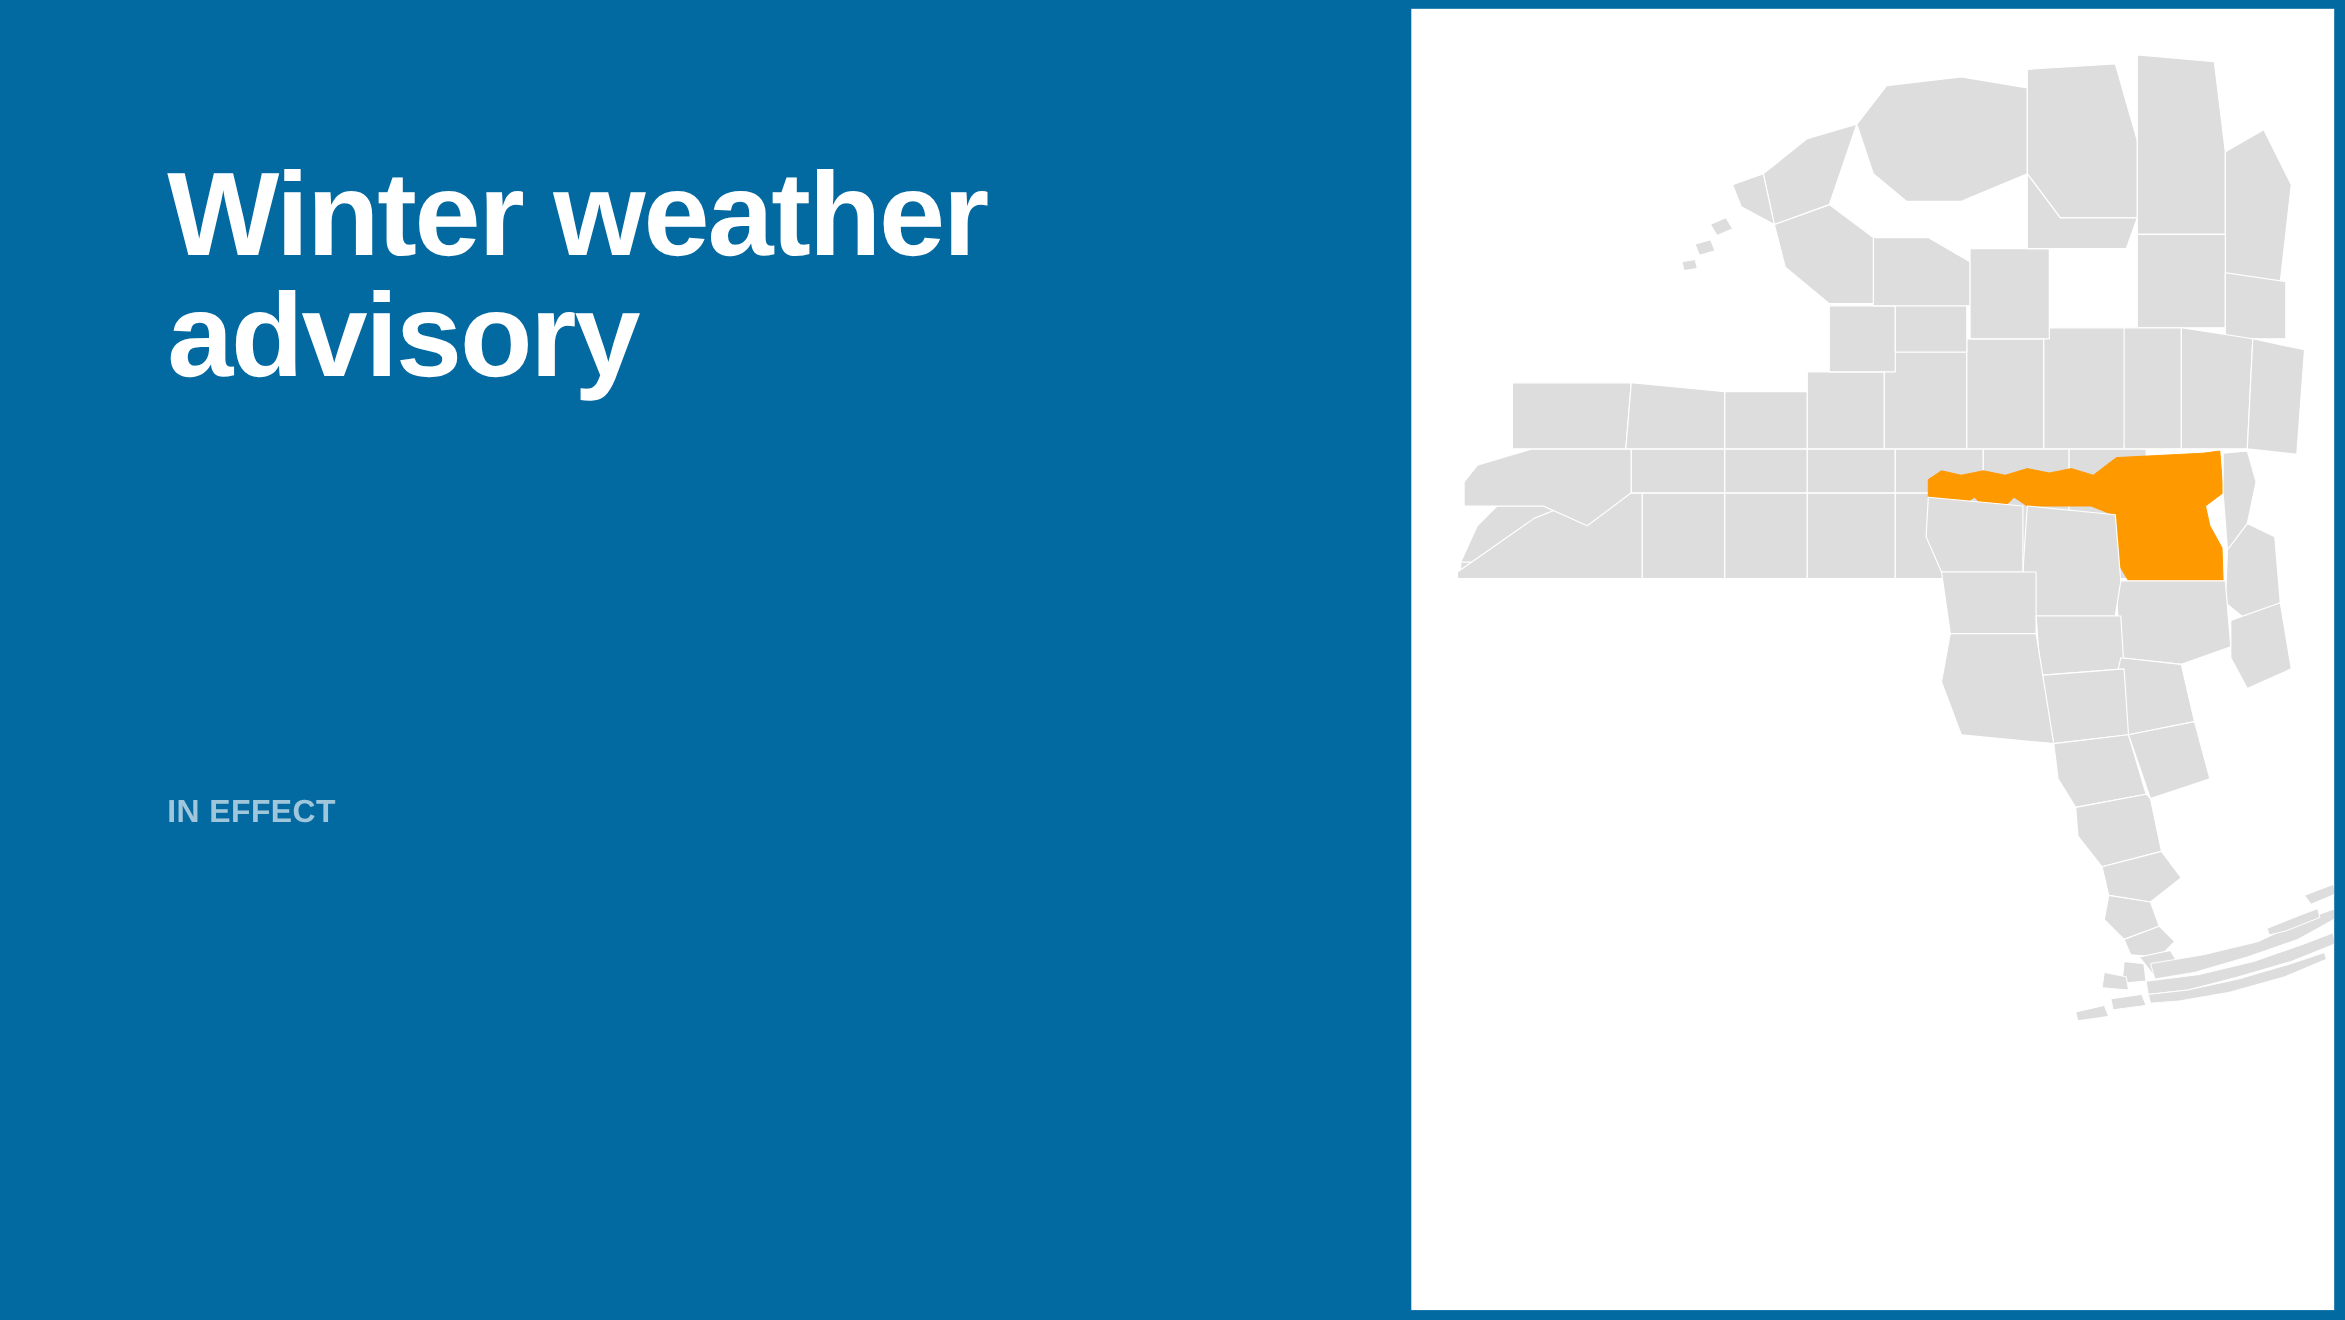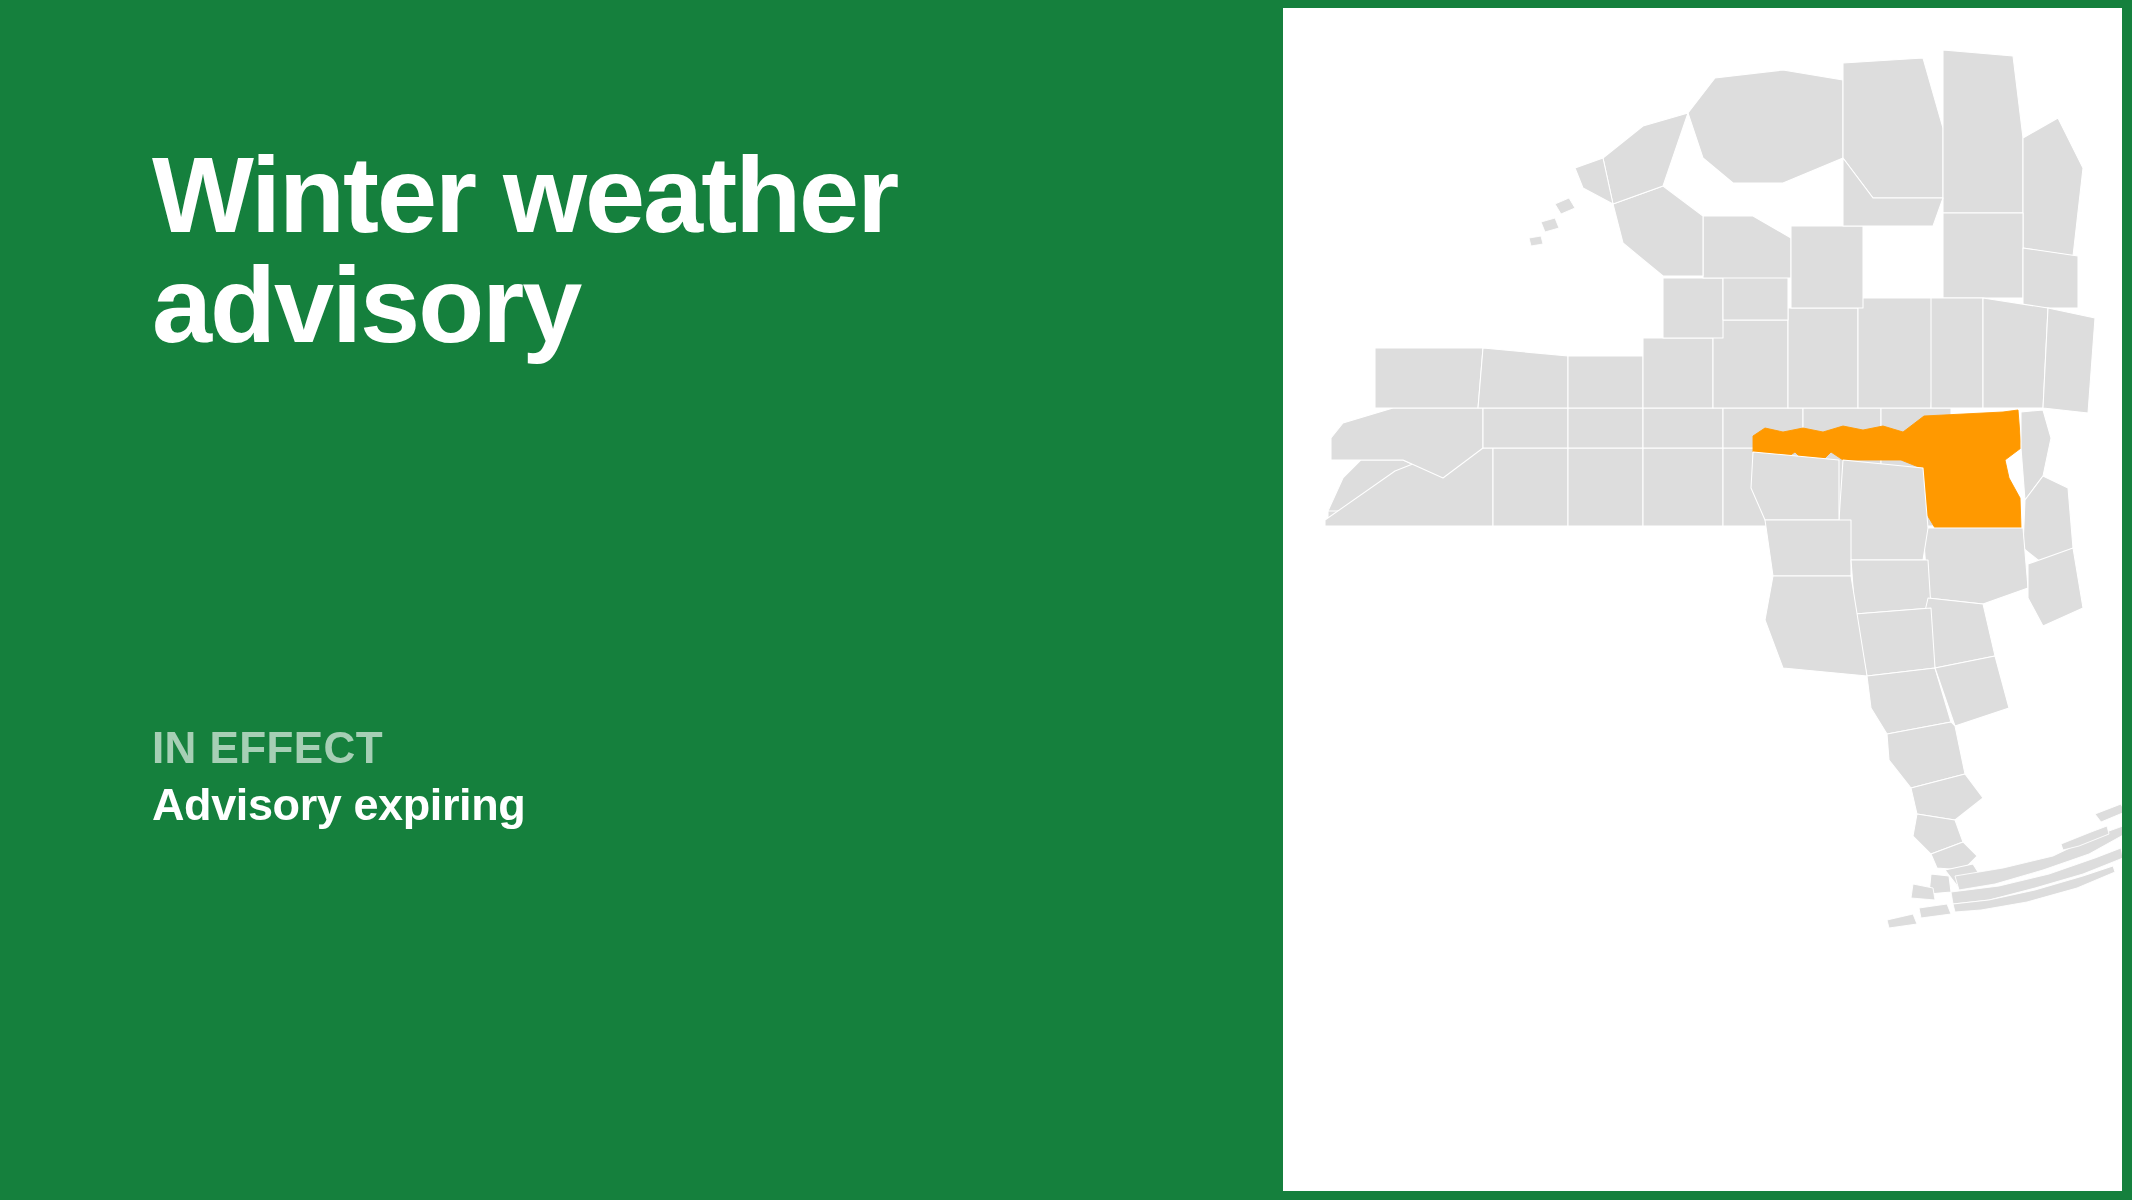--- a/index.html
+++ b/index.html
@@ -8,21 +8,21 @@
     background: #ffffff;
   }
   body {
     font-family: "Liberation Sans", sans-serif;
   }
 
   #alert-card {
     position: relative;
     width: 2132px;
     height: 1200px;
-    background: #15803d;
+    background: #0369a1;
     overflow: hidden;
     box-sizing: border-box;
   }
 
   
   #text-panel {
     position: absolute;
     left: 0;
     top: 0;
     width: 1283px;
@@ -53,21 +53,21 @@
   .detail-block {
     margin: 0 0 62px 0;
   }
   .detail-block:last-child {
     margin-bottom: 0;
   }
 
   .detail-label {
     display: block;
     color: rgba(255,255,255,0.62);
-    font-size: 44px;
+    font-size: 29px;
     font-weight: 700;
     letter-spacing: 0.4px;
     line-height: 1.16;
     margin: 0 0 6px 0;
   }
 
   .detail-value {
     display: block;
     color: #ffffff;
     font-size: 45px;
@@ -120,21 +120,20 @@
 <div id="alert-card">
 
   <div id="text-panel">
 
     <h1 id="headline">Winter weather advisory</h1>
 
     <div id="details">
 
       <div class="detail-block">
         <span class="detail-label">IN EFFECT</span>
-        <span class="detail-value">Advisory expiring</span>
       </div>
 
 
     </div>
   </div>
 
   <div id="map-panel">
     <svg id="ny-map" viewBox="0 0 839 1183" xmlns="http://www.w3.org/2000/svg">
 
       <g>

